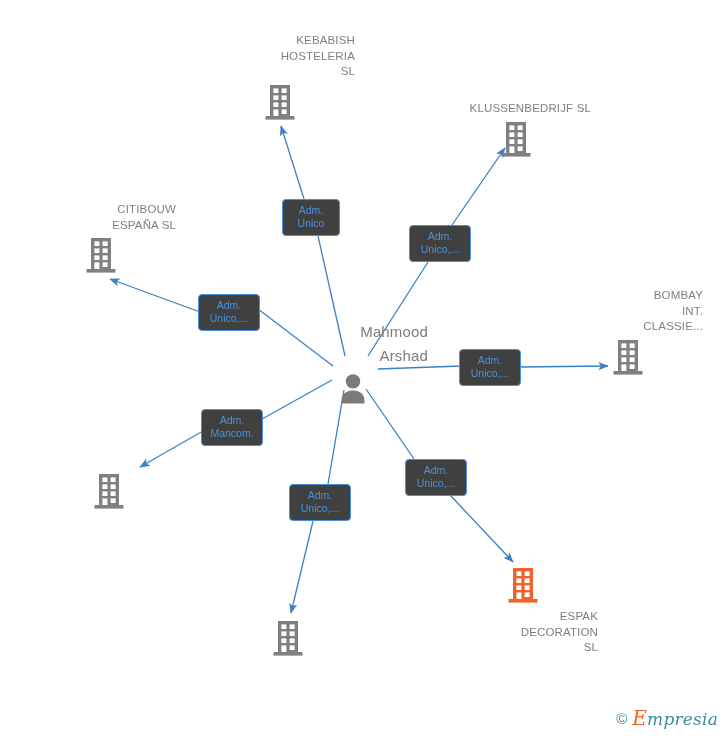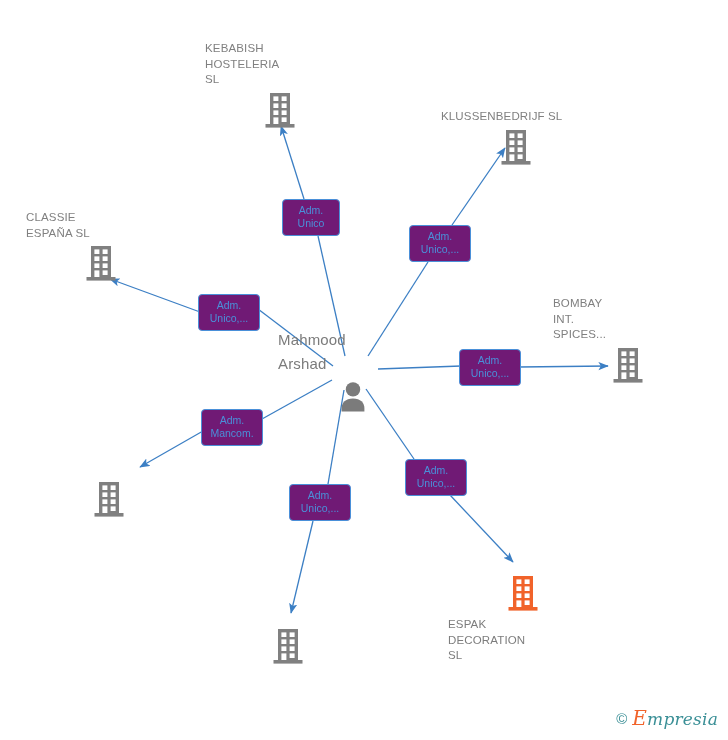--- a/index.html
+++ b/index.html
@@ -24,23 +24,22 @@
     left: 0;
     top: 0;
     width: 728px;
     height: 740px;
   }
   
   .node {
     position: absolute;
     width: 150px;
     margin-left: -75px;
-    text-align: left;
+    text-align: right;
     user-select: none;
-    margin-top: 8px;
   }
   .node-label {
     font-size: 11.5px;
     line-height: 15.5px;
     color: #808080;
     letter-spacing: 0.15px;
     white-space: pre-line;
   }
   .node-label.person {
     color: #7b7b7b;
@@ -53,21 +52,21 @@
   }
   .node.label-top .node-label { margin-bottom: 5px; }
   .node.label-bottom .node-label { margin-top: 5px; }
   .node.highlight .node-label {
     color: #7d7d7d;
   }
   
   .edge-label {
     position: absolute;
     box-sizing: border-box;
-    background: #701a75;
+    background: #404040;
     border: 1px solid #4a90d9;
     border-radius: 4px;
     color: #4a90d9;
     font-size: 10.5px;
     line-height: 13px;
     text-align: center;
     padding: 4px 6px 5px 6px;
     white-space: pre-line;
     width: 58px;
     margin-left: -29px;
@@ -180,42 +179,42 @@
         <rect x="16.6" y="10.4" width="5" height="4.6"></rect>
         <rect x="8.4" y="17.4" width="5" height="4.6"></rect>
         <rect x="16.6" y="17.4" width="5" height="4.6"></rect>
         <rect x="8.4" y="24.4" width="5" height="6.6"></rect>
         <rect x="16.6" y="24.4" width="5" height="4.6"></rect>
       </g>
     </svg>
   </div>
 
   <div class="node label-top" style="left:101px; top:202px;">
-    <div class="node-label">CLASSIE
+    <div class="node-label">CITIBOUW
 ESPAÑA  SL</div>
     <svg class="node-icon" width="30" height="36" viewBox="0 0 30 36">
       <rect x="5" y="0" width="20" height="31" fill="#808080"></rect>
       <rect x="0.5" y="31" width="29" height="3.6" fill="#808080"></rect>
       <g fill="#ffffff">
         <rect x="8.4" y="3.4" width="5" height="4.6"></rect>
         <rect x="16.6" y="3.4" width="5" height="4.6"></rect>
         <rect x="8.4" y="10.4" width="5" height="4.6"></rect>
         <rect x="16.6" y="10.4" width="5" height="4.6"></rect>
         <rect x="8.4" y="17.4" width="5" height="4.6"></rect>
         <rect x="16.6" y="17.4" width="5" height="4.6"></rect>
         <rect x="8.4" y="24.4" width="5" height="6.6"></rect>
         <rect x="16.6" y="24.4" width="5" height="4.6"></rect>
       </g>
     </svg>
   </div>
 
   <div class="node label-top" style="left:628px; top:288px;">
     <div class="node-label">BOMBAY
 INT.
-SPICES...</div>
+CLASSIE...</div>
     <svg class="node-icon" width="30" height="36" viewBox="0 0 30 36">
       <rect x="5" y="0" width="20" height="31" fill="#808080"></rect>
       <rect x="0.5" y="31" width="29" height="3.6" fill="#808080"></rect>
       <g fill="#ffffff">
         <rect x="8.4" y="3.4" width="5" height="4.6"></rect>
         <rect x="16.6" y="3.4" width="5" height="4.6"></rect>
         <rect x="8.4" y="10.4" width="5" height="4.6"></rect>
         <rect x="16.6" y="10.4" width="5" height="4.6"></rect>
         <rect x="8.4" y="17.4" width="5" height="4.6"></rect>
         <rect x="16.6" y="17.4" width="5" height="4.6"></rect>

